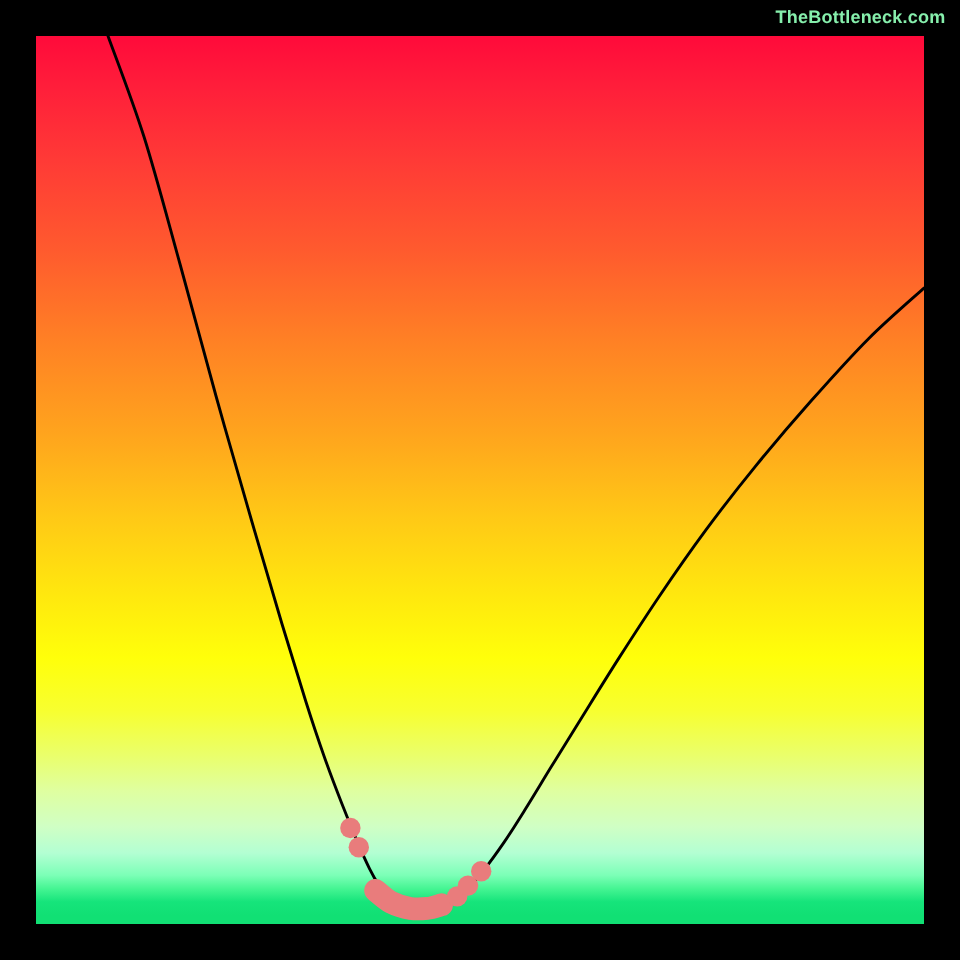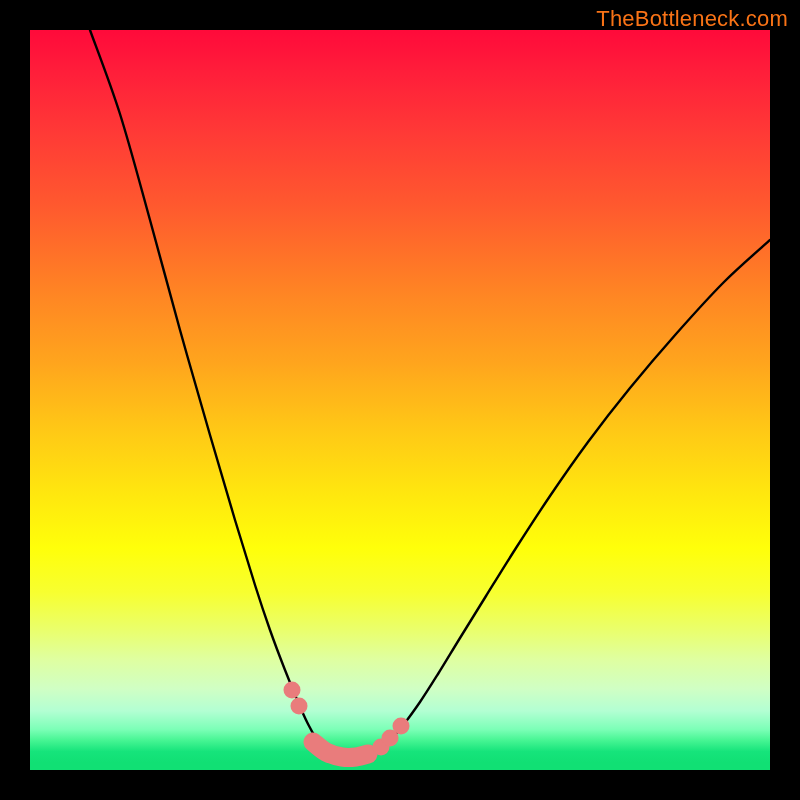--- a/index.html
+++ b/index.html
@@ -43,23 +43,23 @@
       #46f593 96%,
       #16e47b 97.5%,
       #11e074 99%,
       #11e074 100%
     );
   }
   .watermark {
     position: absolute;
     top: 6px;
     right: 12px;
-    color: #f97316;
-    font-size: 22px;
-    font-weight: 400;
+    color: #86efac;
+    font-size: 15px;
+    font-weight: 700;
     letter-spacing: 0.2px;
   }
   svg.curve {
     position: absolute;
     inset: 0;
     width: 740px;
     height: 740px;
   }
   .curve path.black {
     fill: none;

